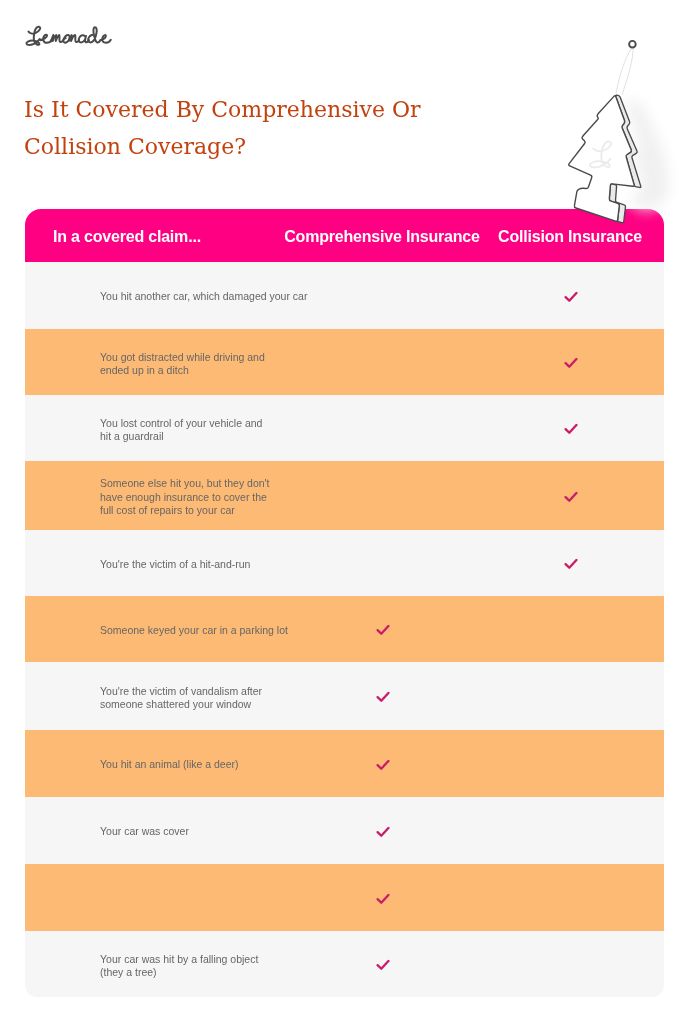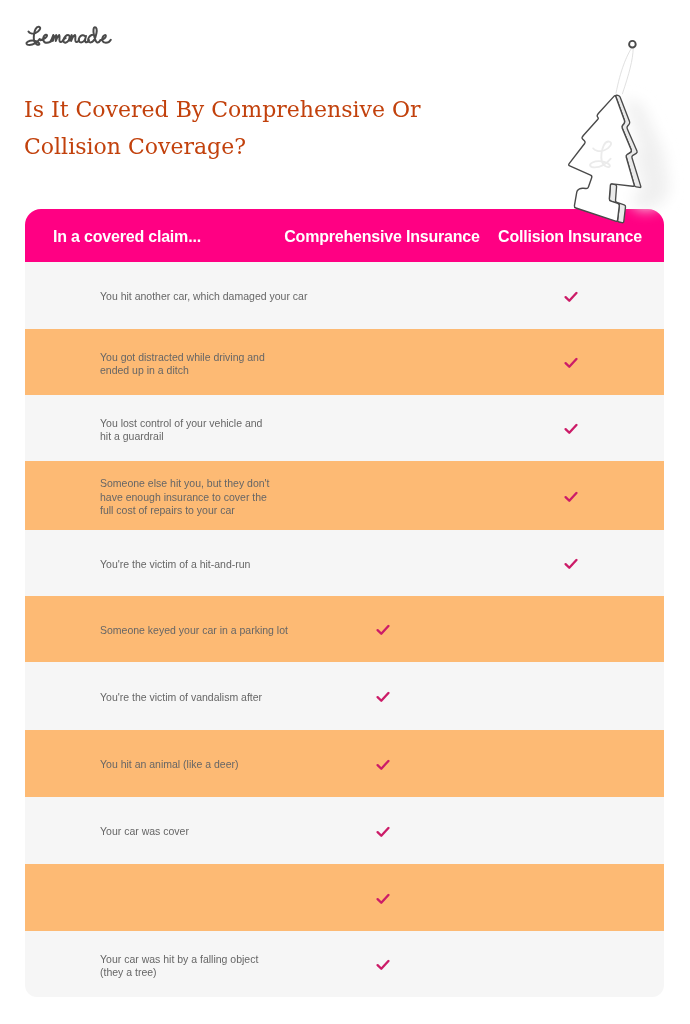--- a/index.html
+++ b/index.html
@@ -161,20 +161,21 @@
           </div>
           <div class="chk c2">
             <svg viewBox="0 0 14 11" width="14" height="11">
               <path d="M1.6 5.6 L5.3 9.3 L12.4 1.4" fill="none" stroke="#cc1c68" stroke-width="2.3" stroke-linecap="round" stroke-linejoin="round"></path>
             </svg>
           </div>
         </div>
         <div class="row odd" style="height: 68px;">
           <div class="claim">
             <span class="cl">You're the victim of vandalism after</span>
+            <span class="cl">someone shattered your window</span>
           </div>
           <div class="chk c2">
             <svg viewBox="0 0 14 11" width="14" height="11">
               <path d="M1.6 5.6 L5.3 9.3 L12.4 1.4" fill="none" stroke="#cc1c68" stroke-width="2.3" stroke-linecap="round" stroke-linejoin="round"></path>
             </svg>
           </div>
         </div>
         <div class="row even" style="height: 67px;">
           <div class="claim">
             <span class="cl">You hit an animal (like a deer)</span>

